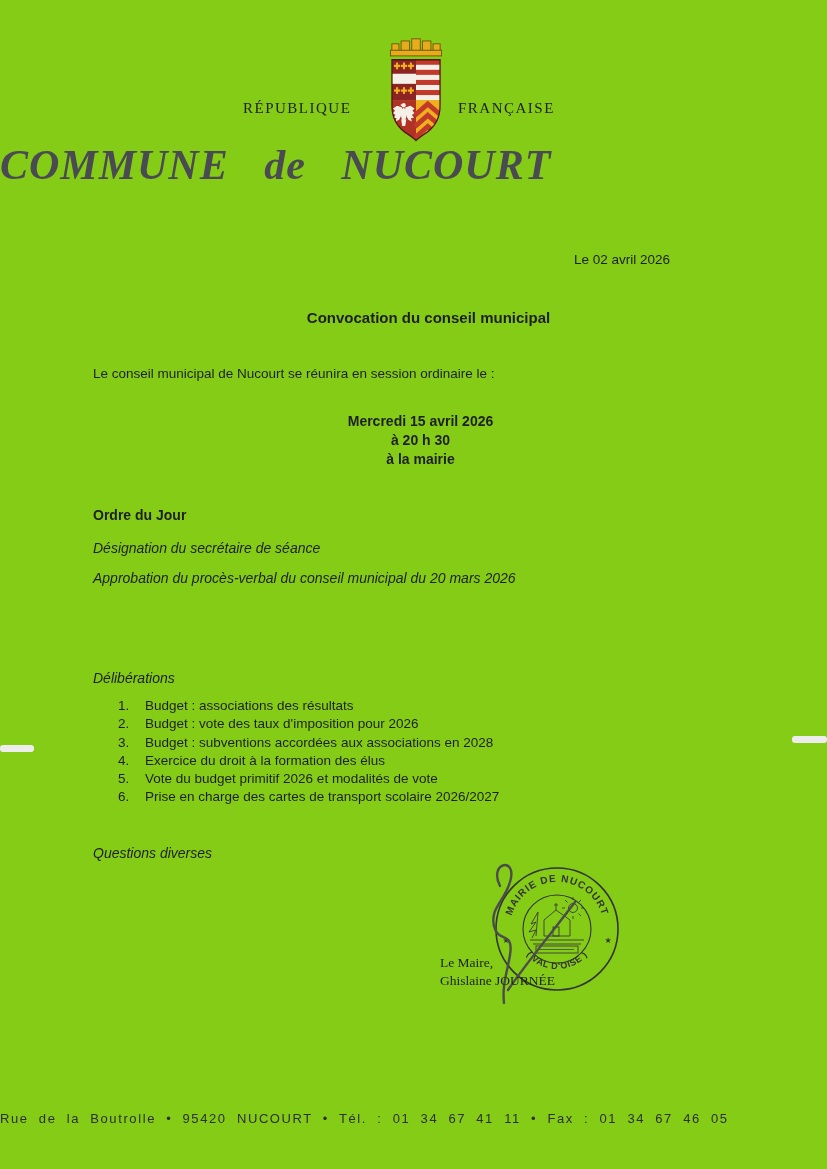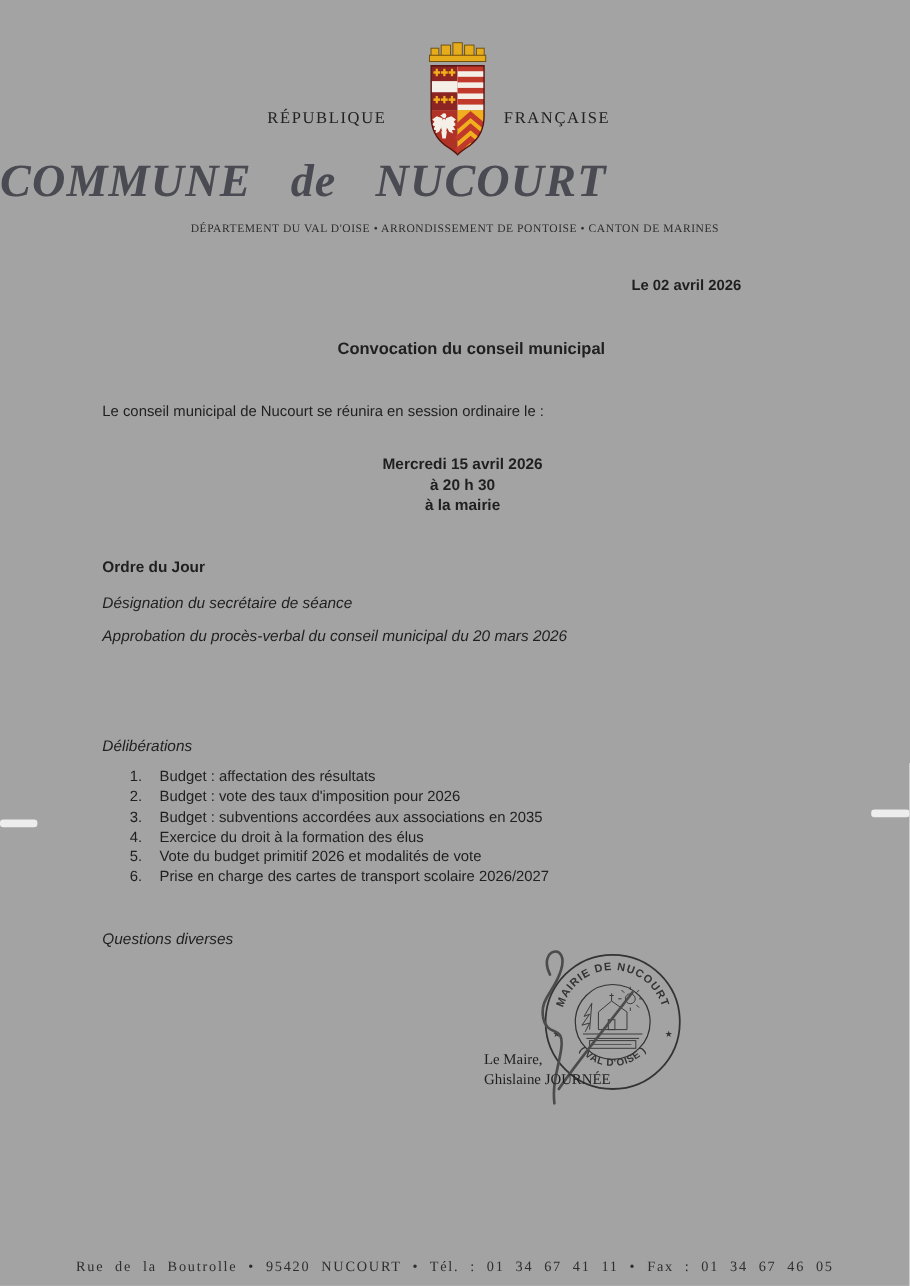--- a/index.html
+++ b/index.html
@@ -1,50 +1,50 @@
 <!DOCTYPE html>
 <html><head>
 <meta charset="utf-8">
 <style>
   html,body{margin:0;padding:0;background:#ffffff;}
   .page{
-    position:relative;width:827px;height:1169px;background:#a3a3a3;overflow:hidden;
+    position:relative;width:827px;height:1169px;background:#84cc16;overflow:hidden;
     font-family:"Liberation Sans",sans-serif;color:#1f1f1f;
   }
   
   .rep-word{position:absolute;top:100px;font-family:"Liberation Serif",serif;font-size:15px;
     letter-spacing:1.5px;color:#222;}
   .rep-left{left:243px;}
   .rep-right{left:458px;}
   .arms{position:absolute;left:378px;top:36px;width:76px;height:108px;}
   .commune-title{position:absolute;left:0;top:141px;width:100%;text-align:left;
     font-family:"Liberation Serif",serif;font-style:italic;font-weight:bold;
     font-size:42px;color:#4a4a52;letter-spacing:1px;word-spacing:24px;}
   .dept-line{position:absolute;left:0;top:203px;width:100%;text-align:center;
     font-family:"Liberation Serif",serif;font-size:10.5px;letter-spacing:0.5px;color:#2d2d2d;}
   
-  .date-line{position:absolute;left:574px;top:252px;font-size:13.5px;font-weight:bold;}
+  .date-line{position:absolute;left:574px;top:252px;font-size:13.5px;font-weight:normal;}
   .doc-title{position:absolute;left:15px;top:309px;width:100%;text-align:center;
     font-size:15px;font-weight:bold;}
   .intro{position:absolute;left:93px;top:366px;font-size:13.5px;text-align:center;}
   .meeting{position:absolute;left:7px;top:412px;width:100%;text-align:center;
     font-size:14px;font-weight:bold;line-height:19px;}
   .section-h{position:absolute;left:93px;font-size:14px;font-weight:bold;}
   .it{position:absolute;left:93px;font-size:14px;font-style:italic;}
   .just{width:641px;text-align:justify;line-height:19px;}
   ol.delib{position:absolute;left:118px;top:697px;margin:0;padding:0;list-style:none;
     counter-reset:item;font-size:13.5px;line-height:18.3px;}
   ol.delib li{counter-increment:item;}
   ol.delib li::before{content:counter(item) ".";display:inline-block;width:27px;}
   
   .sig-text{position:absolute;left:440px;top:954px;font-size:13.5px;line-height:18px;font-family:Liberation Serif, serif;}
   .stamp-wrap{position:absolute;left:478px;top:858px;width:162px;height:162px;}
   
-  .footer{position:absolute;left:0;top:1143px;width:100%;text-align:center;
-    font-family:Liberation Serif, serif;font-size:13px;color:#2e2e2e;
+  .footer{position:absolute;left:0;top:1111px;width:100%;text-align:left;
+    font-family:Liberation Sans, sans-serif;font-size:13px;color:#2e2e2e;
     letter-spacing:1.6px;word-spacing:5px;}
   
   .streak{position:absolute;background:#ededed;border-radius:3px;}
   .streak-l{left:0;top:745px;width:34px;height:7px;}
   .streak-r{left:792px;top:736px;width:35px;height:7px;}
 </style>
 </head>
 <body>
 
 <div class="page">
@@ -111,43 +111,42 @@
           <path d="M48,102 L73,82 L99,102"></path>
           <path d="M48,122 L73,102 L99,122"></path>
           <path d="M48,142 L73,122 L99,142"></path>
         </g>
       </g>
       <path d="M3,3 H97 V85 Q97,115 72,132 Q55,142 50,147 Q45,142 28,132 Q3,115 3,85 Z" fill="none" stroke="#5a1410" stroke-width="2.5"></path>
     </g>
   </svg>
 
   <div class="commune-title">COMMUNE de NUCOURT</div>
-  <div class="dept-line">DÉPARTEMENT DU VAL D'OISE • ARRONDISSEMENT DE PONTOISE • CANTON DE MARINES</div>
 
   <div class="date-line">Le 02 avril 2026</div>
 
   <div class="doc-title">Convocation du conseil municipal</div>
 
   <div class="intro">Le conseil municipal de Nucourt se réunira en session ordinaire le :</div>
 
   <div class="meeting">
     <div>Mercredi 15 avril 2026</div>
     <div>à 20 h 30</div>
     <div>à la mairie</div>
   </div>
 
   <div class="section-h" style="top:507px;">Ordre du Jour</div>
   <div class="it" style="top:540px;">Désignation du secrétaire de séance</div>
   <div class="it" style="top:570px;">Approbation du procès-verbal du conseil municipal du 20 mars 2026</div>
 
   <div class="it" style="top:670px;">Délibérations</div>
   <ol class="delib">
-    <li><span>Budget : affectation des résultats</span></li>
+    <li><span>Budget : associations des résultats</span></li>
     <li><span>Budget : vote des taux d'imposition pour 2026</span></li>
-    <li><span>Budget : subventions accordées aux associations en 2035</span></li>
+    <li><span>Budget : subventions accordées aux associations en 2028</span></li>
     <li><span>Exercice du droit à la formation des élus</span></li>
     <li><span>Vote du budget primitif 2026 et modalités de vote</span></li>
     <li><span>Prise en charge des cartes de transport scolaire 2026/2027</span></li>
   </ol>
 
   <div class="it" style="top:845px;">Questions diverses</div>
 
   <svg class="stamp-wrap" viewBox="0 0 162 162" aria-hidden="true">
     <defs>
       <path id="arcTop" d="M34.8,54.9 A47,47 0 0 1 123.2,54.9"></path>

